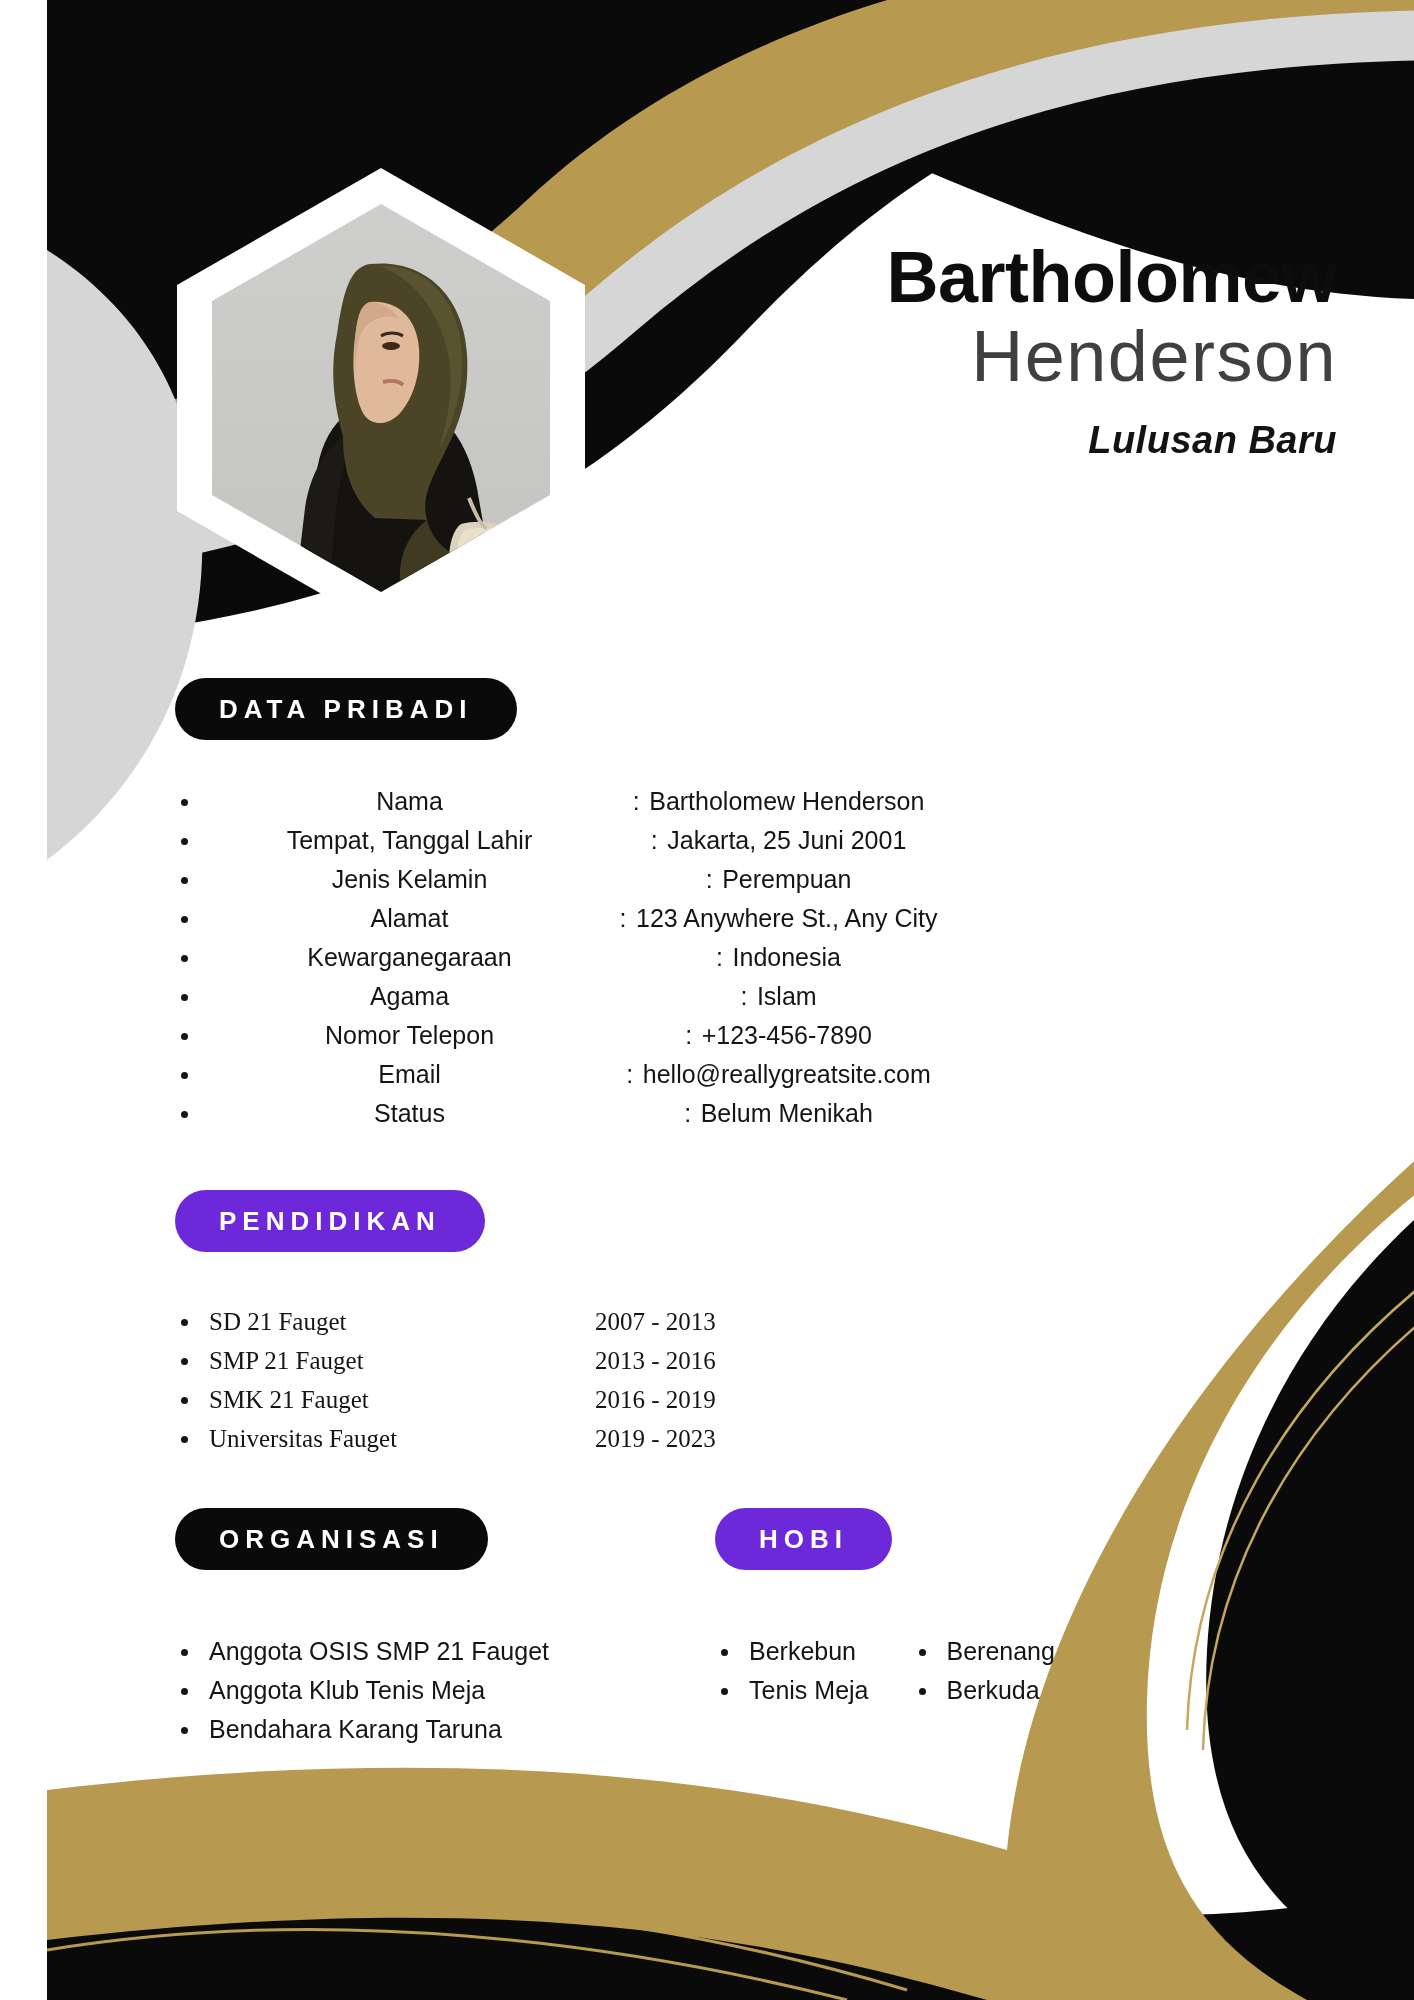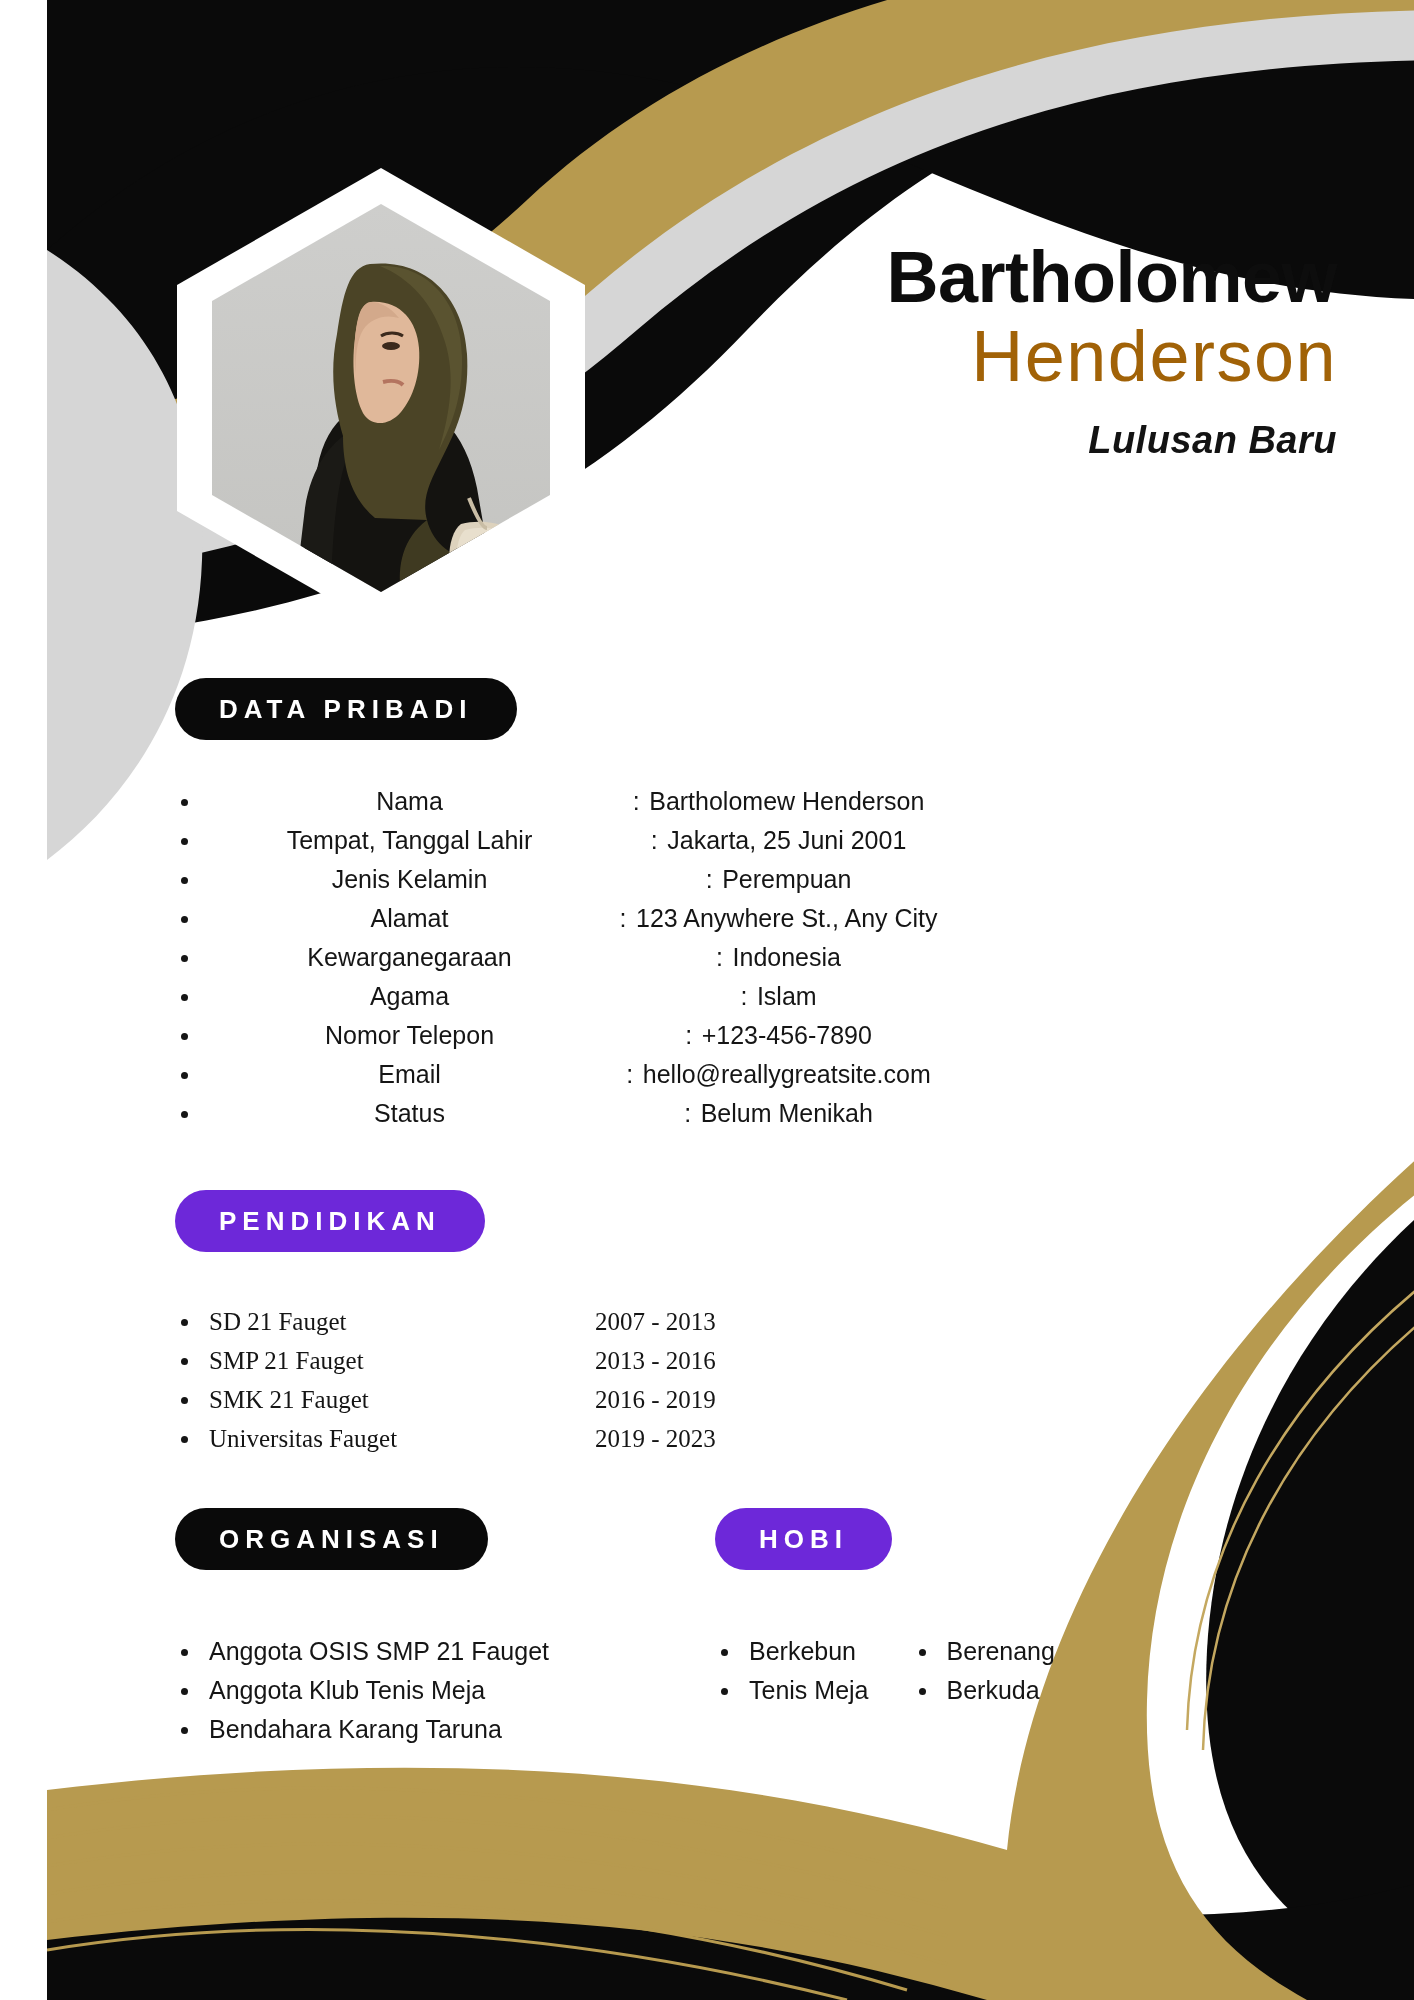--- a/index.html
+++ b/index.html
@@ -57,21 +57,21 @@
     font-size: 72px;
     font-weight: 700;
     letter-spacing: -0.5px;
     color: #0d0d0d;
     line-height: 1.04;
   }
   .name-last {
     font-size: 72px;
     font-weight: 400;
     letter-spacing: 1.5px;
-    color: #a16207;
+    color: #404040;
     line-height: 1.14;
   }
   .role {
     margin-top: 22px;
     font-size: 38px;
     font-style: italic;
     font-weight: 700;
     letter-spacing: 0.5px;
     color: #131313;
   }

